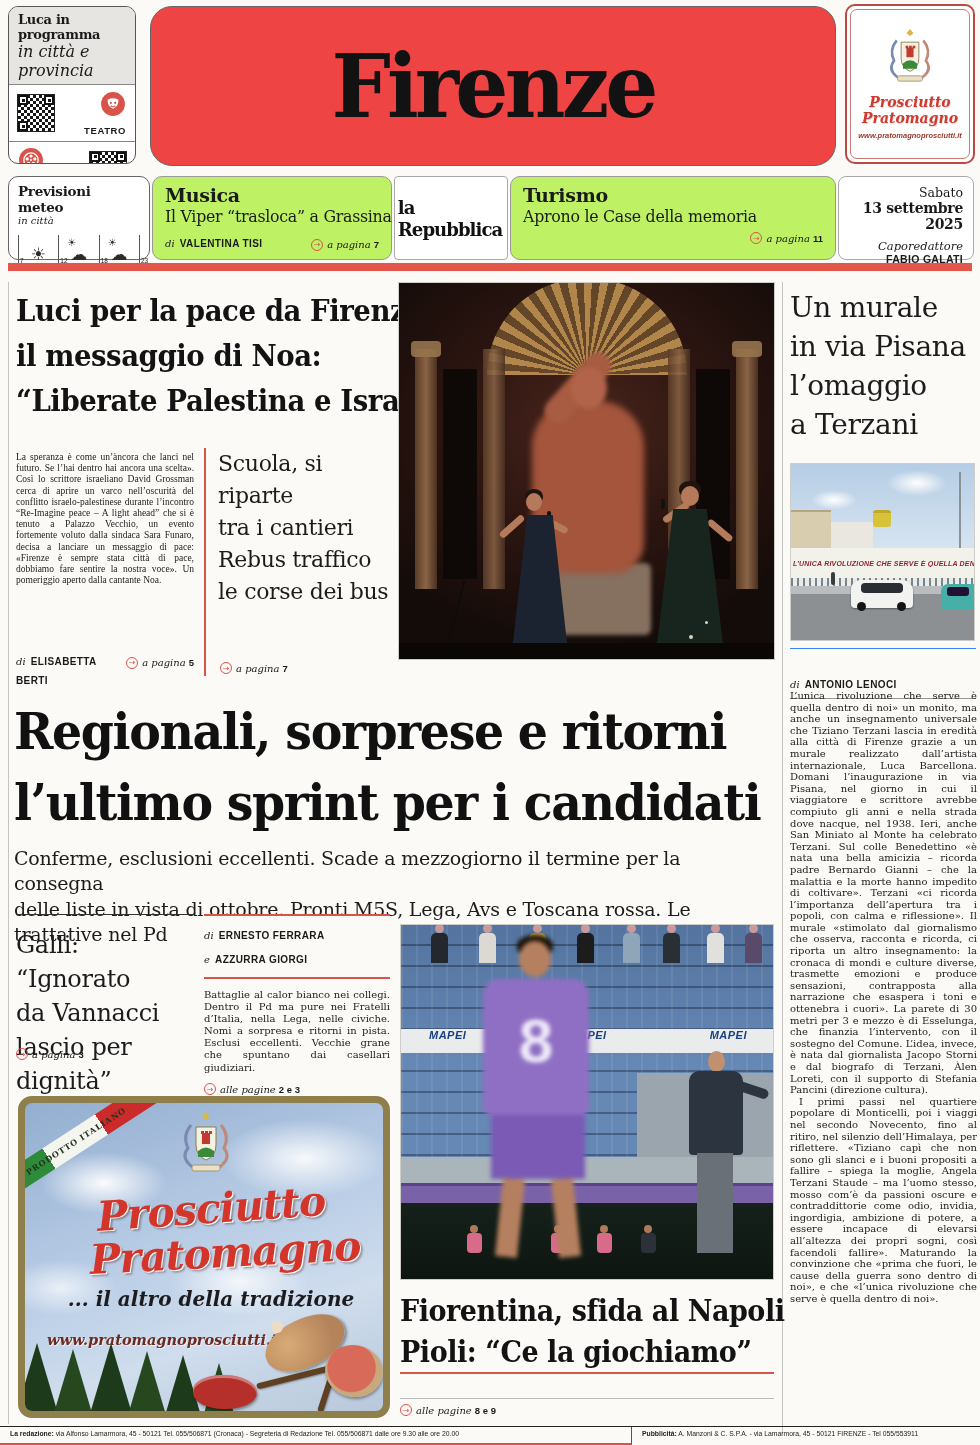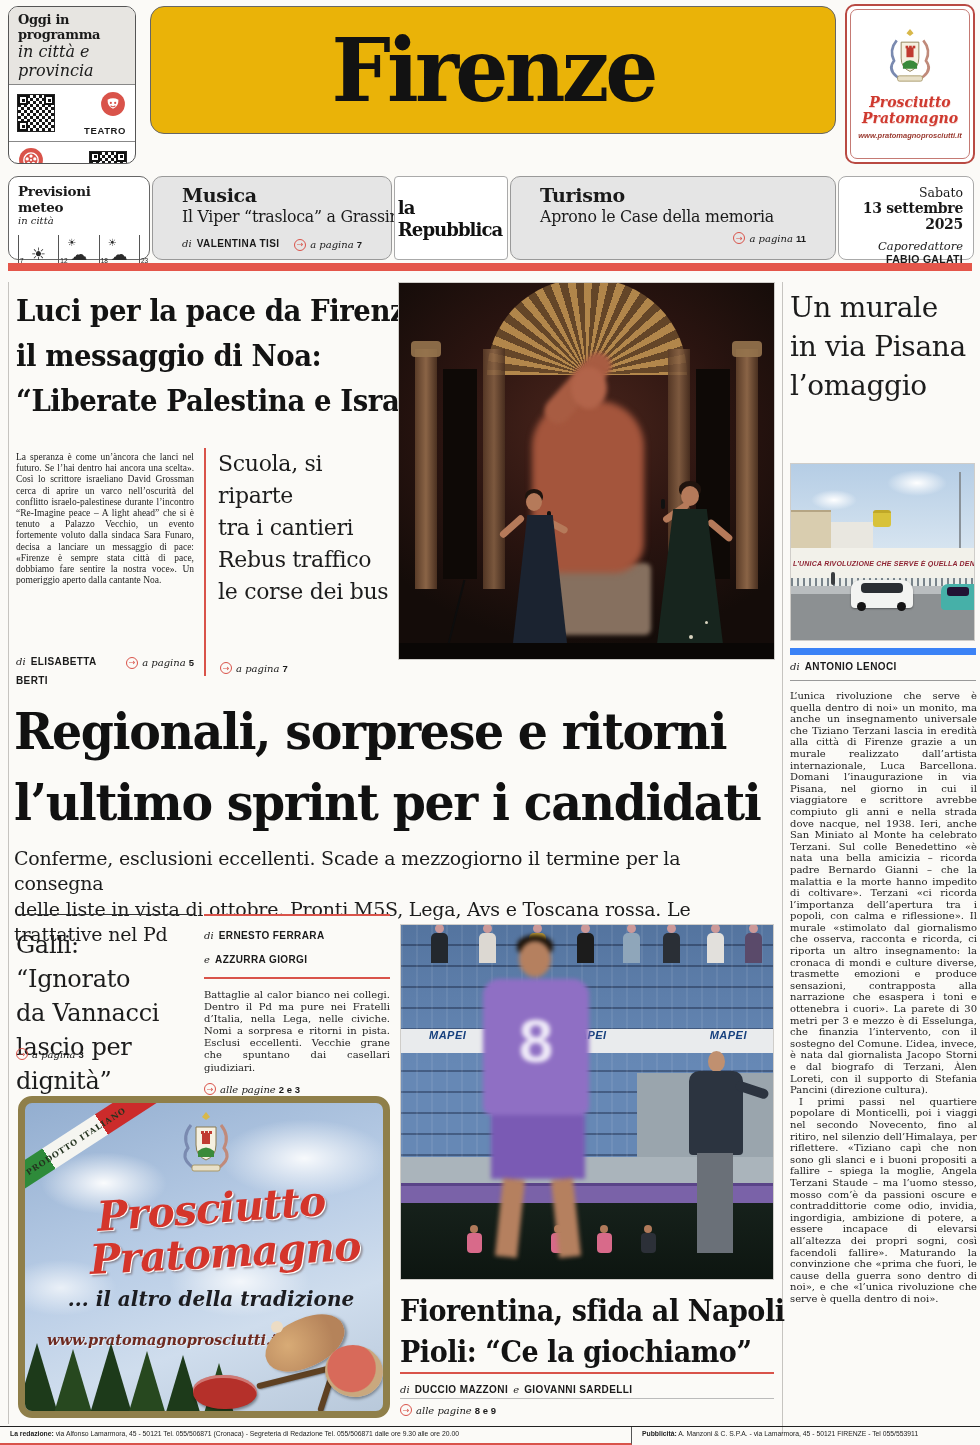--- a/index.html
+++ b/index.html
@@ -16,41 +16,41 @@
   .program-row + .program-row { border-top:1px solid #888; }
   .icon-label { display:flex; flex-direction:column; align-items:flex-start; gap:4px; }
   .icon-label.right { align-items:flex-end; }
   .prog-label { font-family:"Liberation Sans", sans-serif; font-weight:bold; font-size:9.5px; letter-spacing:.6px; }
   .qr { position:relative; width:36px; height:36px; background:repeating-conic-gradient(#161616 0% 25%, #fdfdfd 0% 50%) 0 0 / 6px 6px; outline:1px solid #222; }
   .qr i { position:absolute; width:10px; height:10px; border:2px solid #111; background:#fff; }
   .qr i::after { content:""; position:absolute; inset:1.5px; background:#111; }
   .qr .tl{top:0;left:0} .qr .tr{top:0;right:0} .qr .bl{bottom:0;left:0}
 
   
-  .masthead-box { left:150px; top:6px; width:686px; height:128px; border:1px solid #666; border-radius:14px; background:#eab308; display:flex; align-items:center; justify-content:center; }
+  .masthead-box { left:150px; top:6px; width:686px; height:160px; border:1px solid #666; border-radius:22px; background:#ef4444; display:flex; align-items:center; justify-content:center; }
   .masthead-text { font-size:88px; font-weight:bold; letter-spacing:-4px; transform:scaleX(.95); color:#121212; }
 
   
   .top-ad { left:845px; top:4px; width:130px; height:160px; border:2px solid #b94a43; border-radius:10px; background:#fff; padding:3px; }
   .top-ad-inner { border:1px solid #c57a74; border-radius:7px; height:100%; display:flex; flex-direction:column; align-items:center; justify-content:center; gap:1px; padding:4px 2px; }
   .top-ad-name { font-style:italic; font-weight:bold; font-size:14px; color:#cf3a30; line-height:1.05; text-shadow:.5px .5px 0 #f5d9d5; }
   .top-ad-url { font-family:"Liberation Sans", sans-serif; font-weight:bold; font-style:italic; font-size:7.5px; color:#9a3a30; margin-top:4px; }
 
   
   .cell { border-radius:10px; }
   .weather-cell { left:8px; top:176px; width:142px; height:84px; border:1px solid #666; background:#fff; padding:6px 9px 4px; }
   .wx-title { font-weight:bold; font-size:13.5px; letter-spacing:-.3px; }
   .wx-sub { font-style:italic; font-size:10px; }
   .wx-row { display:flex; align-items:flex-end; gap:6px; margin-top:5px; height:32px; }
   .wx-sep { width:1px; height:28px; background:#555; position:relative; flex:none; }
   .wx-hour { position:absolute; bottom:-1px; left:2px; font-family:"Liberation Sans",sans-serif; font-size:6.5px; color:#222; }
   .wx-icon { font-family:"DejaVu Sans",sans-serif; font-size:17px; color:#2b2b2b; line-height:1; position:relative; flex:1; text-align:center; }
   .wx-icon .sun2 { position:absolute; font-size:10px; top:-8px; left:2px; }
   .wx-icon .drops { position:absolute; font-size:8px; bottom:-6px; left:8px; letter-spacing:1px; color:#2b2b2b; font-style:normal; }
-  .gray-cell { background:#e5e5e5; border:1px solid #999; padding:7px 29px 5px; }
+  .gray-cell { background:#bef264; border:1px solid #999; padding:7px 12px 5px; }
   .musica-cell { left:152px; top:176px; width:240px; height:84px; }
   .turismo-cell { left:510px; top:176px; width:326px; height:84px; }
   .kicker { font-weight:bold; font-size:19px; letter-spacing:-.3px; }
   .strip-title { font-size:17px; letter-spacing:-.3px; white-space:nowrap; transform:scaleX(.93); transform-origin:0 0; }
   .strip-foot { display:flex; justify-content:space-between; align-items:baseline; margin-top:6px; }
   .strip-foot.right-only { justify-content:flex-end; }
   .logo-cell { left:394px; top:176px; width:114px; height:84px; background:#fff; border:1px solid #aaa; display:flex; align-items:center; justify-content:center; border-radius:4px; }
   .logo-text { font-weight:bold; font-size:19px; letter-spacing:-1px; transform:scaleX(.95); color:#111; }
   .date-cell { left:838px; top:176px; width:136px; height:84px; background:#fff; border:1px solid #aaa; border-radius:8px; text-align:right; padding:8px 10px 6px; }
   .date-day { font-size:12.5px; }
@@ -117,21 +117,21 @@
   .road { left:0; top:130px; width:185px; height:48px; background:#8c9092; }
   .car-body { left:60px; top:116px; width:62px; height:28px; background:#f2f3f1; border-radius:9px 11px 4px 4px; box-shadow:0 1px 2px rgba(0,0,0,.4); }
   .car-win { left:70px; top:119px; width:42px; height:10px; background:#2a2e33; border-radius:4px; }
   .wheel { width:9px; height:9px; background:#141414; border-radius:50%; }
   .car2 { left:150px; top:120px; width:35px; height:26px; background:#46b0a8; border-radius:7px 0 0 4px; }
   .car2w { left:156px; top:123px; width:22px; height:9px; background:#213; border-radius:3px; }
   .walker { left:40px; top:108px; width:4px; height:13px; background:#3a3d40; border-radius:2px; }
 
   
   .murale-h { left:790px; top:288px; width:188px; font-size:28px; line-height:39px; letter-spacing:-.3px; color:#1c1c1c; }
-  .murale-by { left:790px; top:648px; width:186px; border-top:7px solid #3b82f6; border-bottom:1px solid #999; padding:0 0 6px; }
+  .murale-by { left:790px; top:648px; width:186px; border-top:1px solid #3b82f6; border-bottom:1px solid #999; padding:24px 0 6px; }
   .murale-text { left:790px; top:690px; width:187px; height:746px; overflow:hidden; font-size:10px; line-height:1.16; text-align:justify; color:#222; }
   .murale-text p + p { text-indent:9px; }
 
   
   .reg-h { left:14px; top:696px; width:770px; font-weight:bold; font-size:51px; line-height:71px; letter-spacing:-1.5px; transform:scaleX(.93); transform-origin:0 0; white-space:nowrap; color:#111; }
   .reg-sub { left:14px; top:846px; width:760px; font-size:19px; line-height:1.34; letter-spacing:-.2px; color:#1c1c1c; }
 
   
   .galli { left:16px; top:914px; width:178px; border-top:1px solid #333; padding-top:13px; }
   .galli-h { font-size:24px; line-height:34px; letter-spacing:-.3px; color:#1c1c1c; }
@@ -208,21 +208,21 @@
   .footer-right { flex:1; padding:3px 10px 0; }
   .footer b { font-weight:bold; }
 </style>
 </head>
 <body>
 
 <div class="page">
 
   <div class="abs program-box">
     <div class="program-head">
-      <div class="program-title">Oggi in programma</div>
+      <div class="program-title">Luca in programma</div>
       <div class="program-sub">in città e provincia</div>
     </div>
     <div class="program-row">
       <div class="qr">
           <i class="tl"></i>
           <i class="tr"></i>
           <i class="bl"></i>
         </div>
       <div class="icon-label right">
         <span>
@@ -411,20 +411,21 @@
       <span style="left:290px; top:352px; width:4px; height:4px; background:#d8d4c0; border-radius:50%;"></span>
       <span style="left:306px; top:338px; width:3px; height:3px; background:#d8d4c0; border-radius:50%;"></span>
     </div>
     <div class="floor"></div>
   </div>
 
   <div class="abs murale-h">
     <div>Un murale</div>
     <div>in via Pisana</div>
     <div>l’omaggio</div>
+    <div>a Terzani</div>
   </div>
 
   <div class="abs photo photo-mural">
     <div class="cloud" style="left:96px; top:6px; width:60px; height:26px;"></div>
     <div class="cloud" style="left:20px; top:26px; width:46px; height:20px;"></div>
     <div class="bldg1"></div>
     <div class="bldg2"></div>
     <div class="tank"></div>
     <div class="mpole"></div>
     <div class="mwall">
@@ -528,23 +529,20 @@
       <span class="p-leg" style="left:28px; transform:rotate(6deg);"></span>
       <span class="p-leg" style="left:84px; transform:rotate(-6deg);"></span>
     </div>
   </div>
 
   <div class="abs fio-h">
     <div>Fiorentina, sfida al Napoli</div>
     <div>Pioli: “Ce la giochiamo”</div>
   </div>
   <div class="abs fio-redline red-line"></div>
-  <div class="abs fio-by">
-    <span class="by-prefix">di</span> <span class="by-name">DUCCIO MAZZONI</span> <span class="by-prefix">e</span> <span class="by-name">GIOVANNI SARDELLI</span>
-  </div>
   <div class="abs hrule fio-rule2"></div>
   <span class="pref abs fio-pref">
       <span class="pref-arrow">→</span>
       <span class="pref-label">alle pagine</span>
       <span class="pref-num">8 e 9</span>
     </span>
 
   <div class="abs ad-bottom">
     <div class="ribbon">
         <span>PRODOTTO ITALIANO</span>

